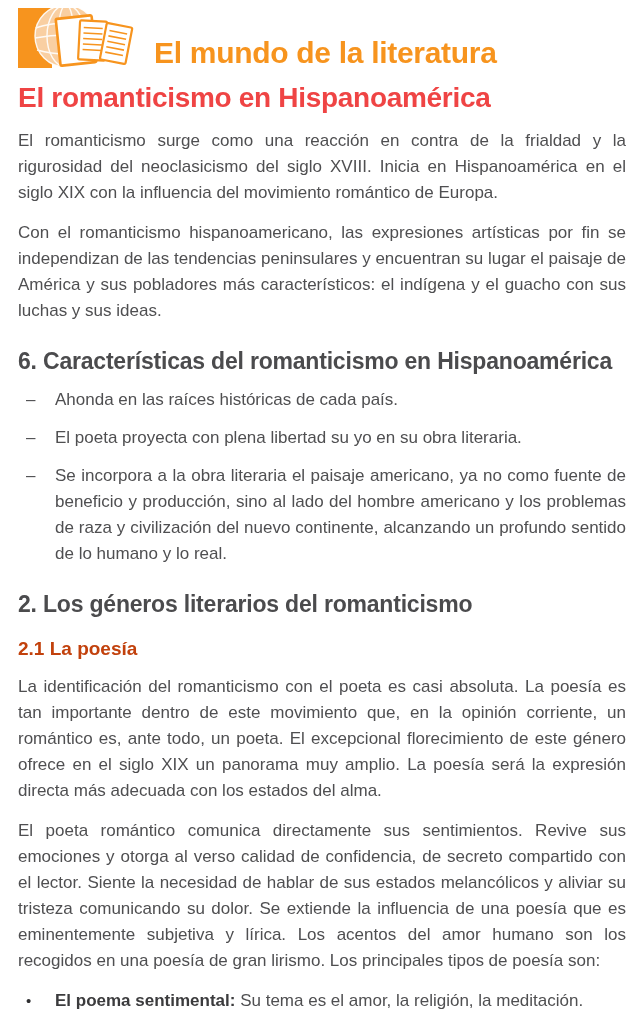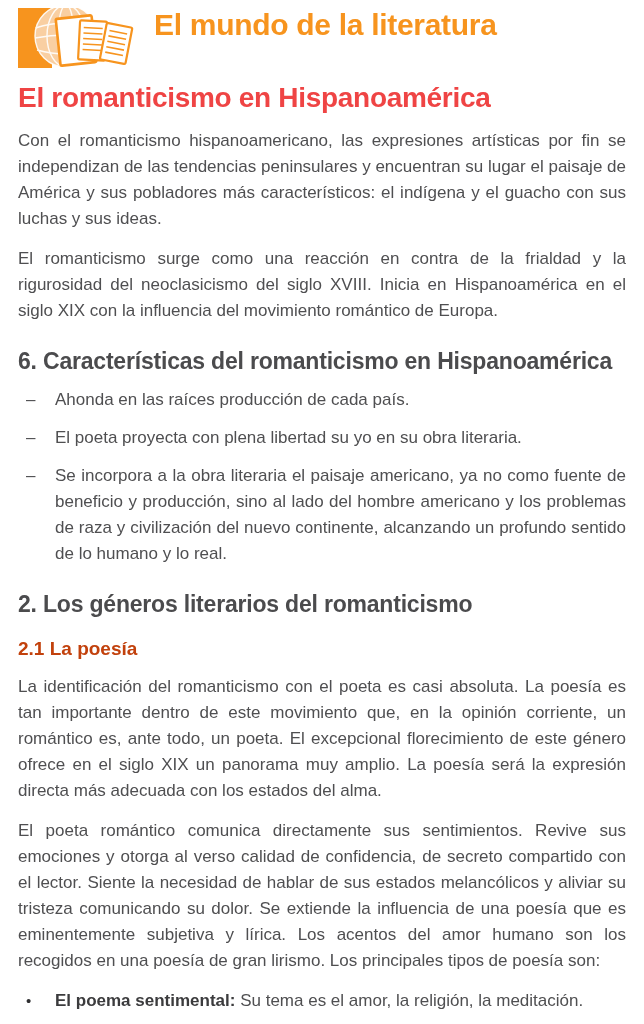--- a/index.html
+++ b/index.html
@@ -9,21 +9,21 @@
     height: 1024px;
     overflow: hidden;
     font-family: "Liberation Sans", "DejaVu Sans", sans-serif;
     color: #4F4F51;
   }
   .page { padding: 8px 18px 0 18px; }
 
   
   .header {
     display: flex;
-    align-items: flex-start;
+    align-items: flex-end;
     gap: 18px;
     height: 62px;
     margin-bottom: 6px;
   }
   .logo { width: 118px; height: 62px; flex: 0 0 auto; }
   .app-title {
     font-size: 30px;
     font-weight: bold;
     color: #F7941E;
     letter-spacing: -0.3px;
@@ -126,29 +126,29 @@
           <line x1="89" y1="40.5" x2="107" y2="40.5"></line>
           <line x1="89" y1="46" x2="107" y2="46"></line>
         </g>
       </g>
     </svg>
     <div class="app-title">El mundo de la literatura</div>
   </div>
 
   <h1 class="article-title">El romanticismo en Hispanoamérica</h1>
 
+  <p class="body-text">El romanticismo surge como una reacción en contra de la frialdad y la rigurosidad del neoclasicismo del siglo XVIII. Inicia en Hispanoamérica en el siglo XIX con la influencia del movimiento romántico de Europa.</p>
   <p class="body-text">Con el romanticismo hispanoamericano, las expresiones artísticas por fin se independizan de las tendencias peninsulares y encuentran su lugar el paisaje de América y sus pobladores más característicos: el indígena y el guacho con sus luchas y sus ideas.</p>
-  <p class="body-text">El romanticismo surge como una reacción en contra de la frialdad y la rigurosidad del neoclasicismo del siglo XVIII. Inicia en Hispanoamérica en el siglo XIX con la influencia del movimiento romántico de Europa.</p>
 
   <h2 class="section-heading">6. Características del romanticismo en Hispanoamérica</h2>
 
   <div class="list dash-list">
     <div class="list-item">
       <span class="marker">–</span>
-      <span class="item-text">Ahonda en las raíces producción de cada país.</span>
+      <span class="item-text">Ahonda en las raíces históricas de cada país.</span>
     </div>
     <div class="list-item">
       <span class="marker">–</span>
       <span class="item-text">El poeta proyecta con plena libertad su yo en su obra literaria.</span>
     </div>
     <div class="list-item">
       <span class="marker">–</span>
       <span class="item-text">Se incorpora a la obra literaria el paisaje americano, ya no como fuente de beneficio y producción, sino al lado del hombre americano y los problemas de raza y civilización del nuevo continente, alcanzando un profundo sentido de lo humano y lo real.</span>
     </div>
   </div>

